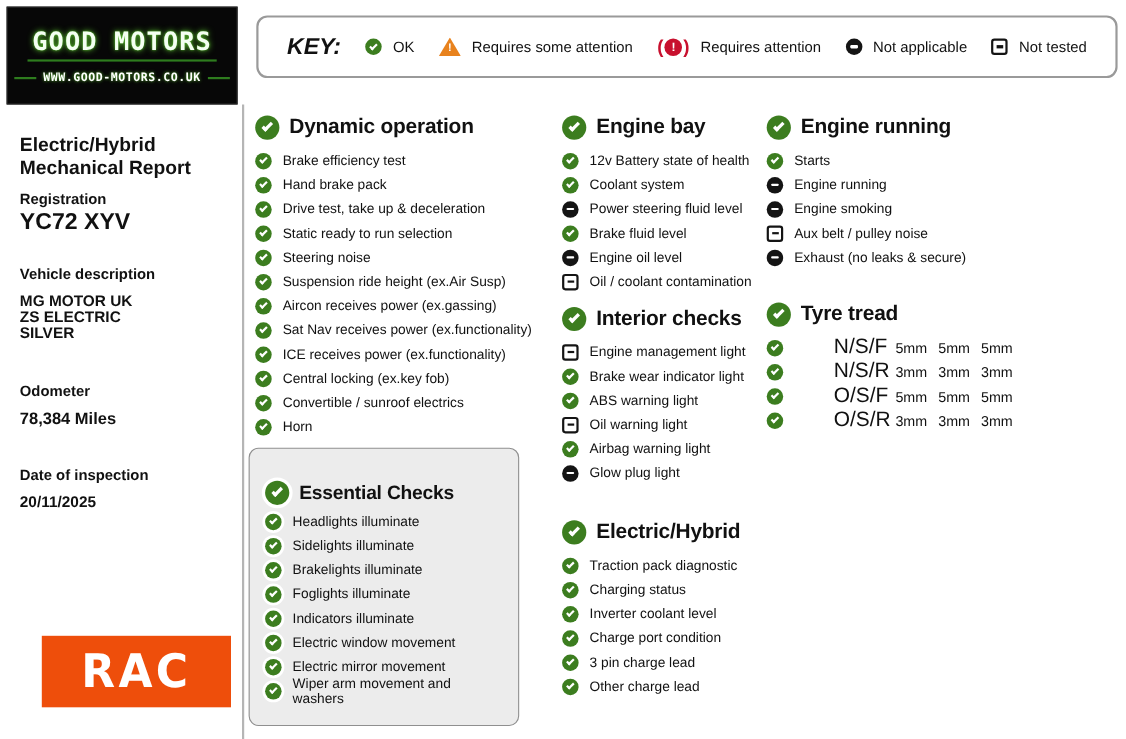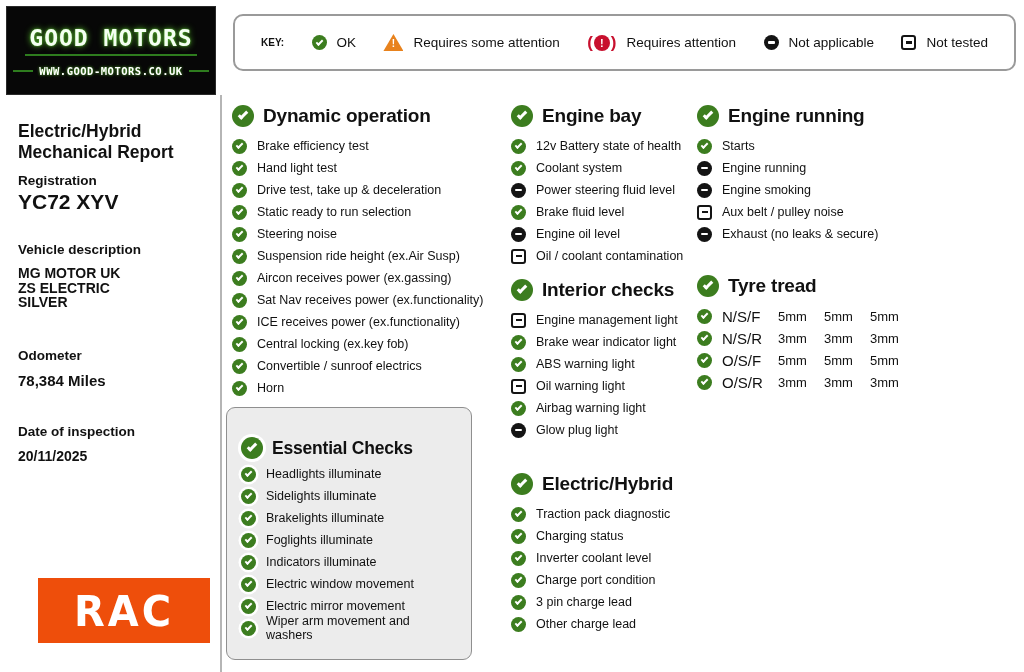--- a/index.html
+++ b/index.html
@@ -27,21 +27,21 @@
     font-family:"DejaVu Sans Mono", monospace; font-weight:bold; font-size:10.5px;
     color:#fff; letter-spacing:0.5px; text-shadow:0 0 3px #5ac02e; white-space:nowrap;
   }
 
   
   .key-box {
     position:absolute; left:233px; top:14px; width:783px; height:57px;
     border:2px solid #9a9a9a; border-radius:10px;
     display:flex; align-items:center; justify-content:space-between; padding:0 26px;
   }
-  .key-title { font-size:10px; font-weight:700; }
+  .key-title { font-size:21px; font-weight:700;font-style:italic; }
   .key-item { display:flex; align-items:center; gap:10px; }
   .key-item .label { font-size:13.5px; }
 
   
   .icon {
     width:15px; height:15px; border-radius:50%;
     display:inline-flex; align-items:center; justify-content:center;
     flex:none; position:relative;
   }
   .icon i { display:block; font-style:normal; }
@@ -117,21 +117,21 @@
     padding:12px 14px 0 14px;
   }
   .essential-box .section-heading { margin-bottom:0;margin-top:13px; }
   .essential-box .section-title { font-size:17.5px; }
   .essential-subtitle { font-size:13px; font-weight:700; margin:2px 0 5px 31px; }
   .essential-box .icon { box-shadow:0 0 0 2.5px #fff; }
   .essential-box .icon-lg { box-shadow:0 0 0 3px #fff; }
 
   
   .tyre-row { display:flex; align-items:center; gap:10px; height:22px; }
-  .tyre-row .label { font-size:15px; width:46px; }
+  .tyre-row .label { font-size:19px; width:46px;margin-left:36px; }
   .tyre-val { font-size:13px; width:36px; }
 </style>
 </head>
 <body>
 
 <div class="logo-box">
   <div class="logo-title">GOOD MOTORS</div>
   <div class="logo-url-row">
     <span class="logo-line"></span>
     <span class="logo-url">WWW.GOOD-MOTORS.CO.UK</span>
@@ -200,21 +200,21 @@
       <div class="check-item">
         <span class="icon icon-ok">
           <i></i>
         </span>
         <span class="label">Brake efficiency test</span>
       </div>
       <div class="check-item">
         <span class="icon icon-ok">
           <i></i>
         </span>
-        <span class="label">Hand light test</span>
+        <span class="label">Hand brake pack</span>
       </div>
       <div class="check-item">
         <span class="icon icon-ok">
           <i></i>
         </span>
         <span class="label">Drive test, take up &amp; deceleration</span>
       </div>
       <div class="check-item">
         <span class="icon icon-ok">
           <i></i>

